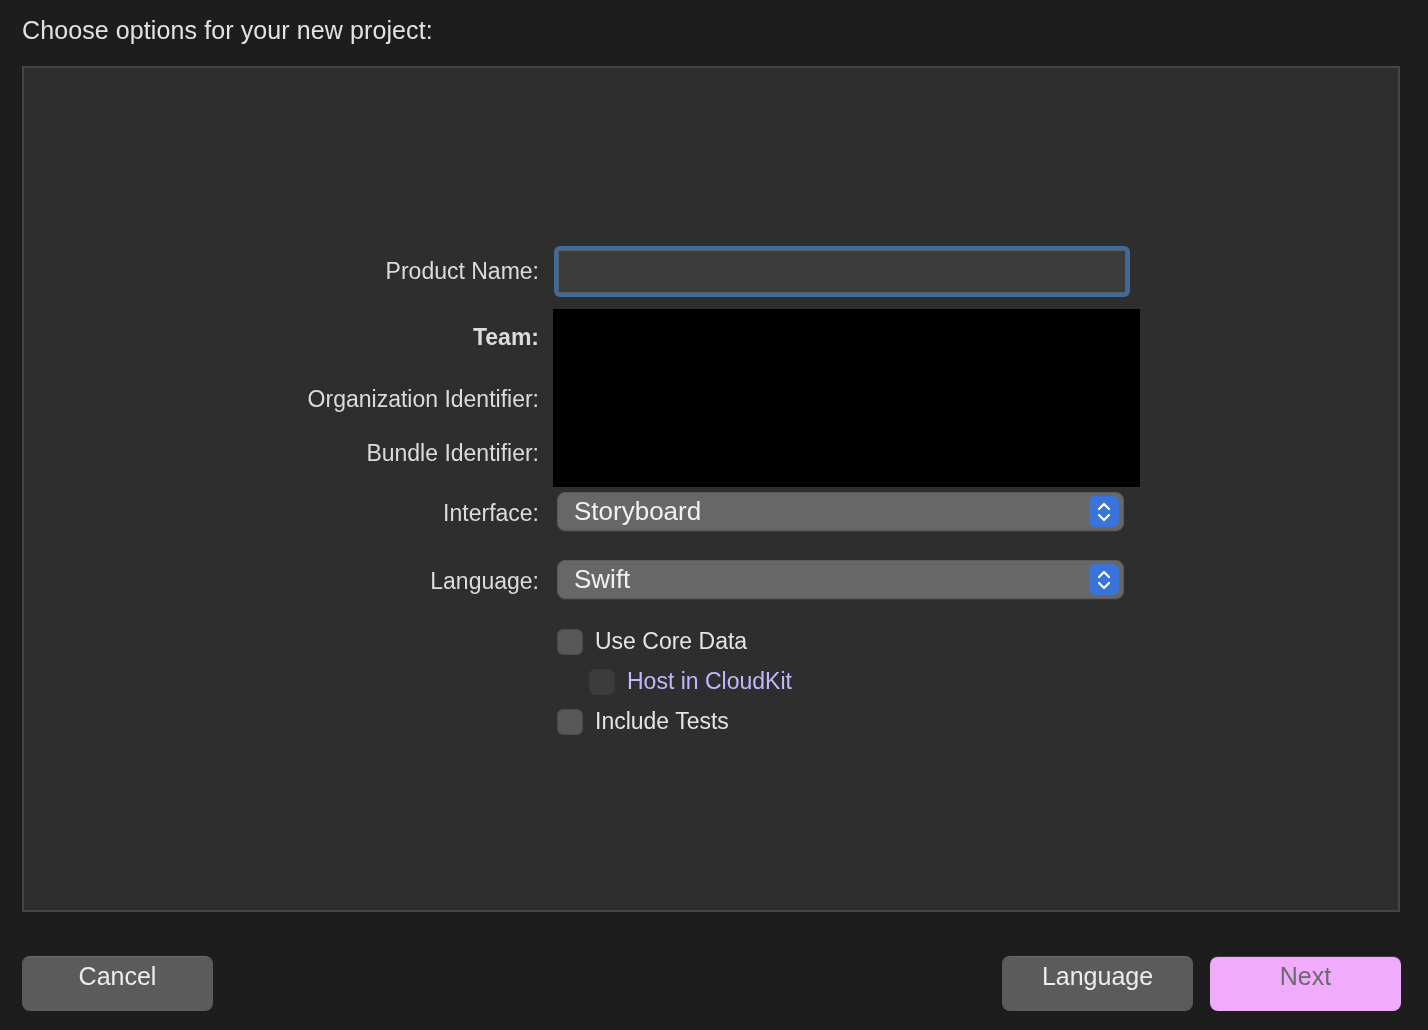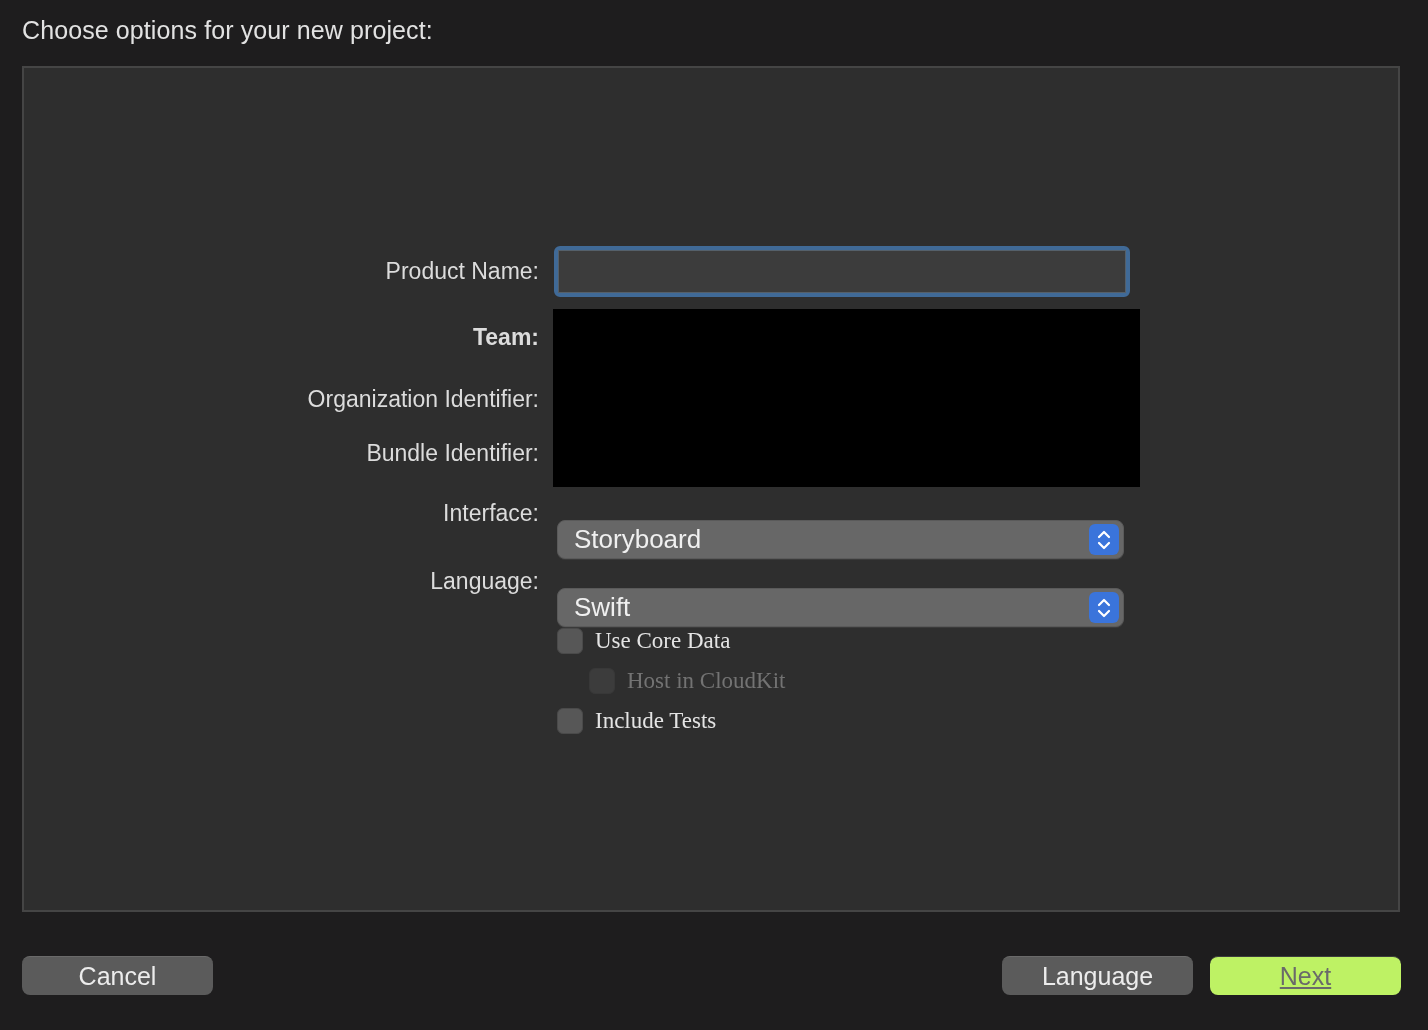--- a/index.html
+++ b/index.html
@@ -21,40 +21,39 @@
   }
   .textfield input {
     width:100%; height:100%; box-sizing:border-box; border:1px solid #55606a; background:#3c3c3c;
     color:#e4e4e4; font-size:22px; padding:0 8px; outline:none; font-family:"Liberation Sans", sans-serif;
   }
   .redacted { position:absolute; left:553px; top:309px; width:587px; height:178px; background:#000; }
   .popup {
     position:absolute; left:557px; width:567px; height:39px; box-sizing:border-box;
     background:#676767; border-radius:8px; border:1px solid #5a5a5a;
     box-shadow:0 1px 0 #3a3a3a;
-    margin-top:28px;
   }
   .popup .val { position:absolute; left:16px; top:3px; font-size:26px; color:#f0f0f0; }
   .popup .stepper {
     position:absolute; right:4px; top:3px; width:30px; height:31px; background:#3a74db;
     border-radius:6px; display:flex; align-items:center; justify-content:center;
   }
-  .check { position:absolute; display:flex; align-items:flex-start; gap:12px; font-size:23px;font-family:Liberation Serif, serif; }
+  .check { position:absolute; display:flex; align-items:flex-end; gap:12px; font-size:23px; }
   .box {
     width:26px; height:26px; border-radius:6px; background:#575757; box-sizing:border-box;
     border:1px solid #4a4a4a;
   }
-  .check.disabled { color:#737373; }
+  .check.disabled { color:#c4b5fd; }
   .check.disabled .box { background:#3c3c3c; border-color:#383838; }
   .btn {
-    position:absolute; top:956px; height:39px; width:191px; border-radius:8px; box-sizing:border-box;
+    position:absolute; top:956px; height:55px; width:191px; border-radius:8px; box-sizing:border-box;
     background:#5b5b5b; color:#ececec; font-size:25px; text-align:center; line-height:38px;
     border-top:1px solid #6a6a6a;
   }
-  .btn.disabled { background:#bef264; color:#6a6a6a; border-top:1px solid #3c3c3c;text-decoration:underline; }
+  .btn.disabled { background:#f0abfc; color:#6a6a6a; border-top:1px solid #3c3c3c; }
 </style>
 </head>
 <body>
 
 <div class="title">Choose options for your new project:</div>
 
 <div class="panel"></div>
 
 <div class="label" style="top:258px;">Product Name:</div>
 <div class="textfield">

